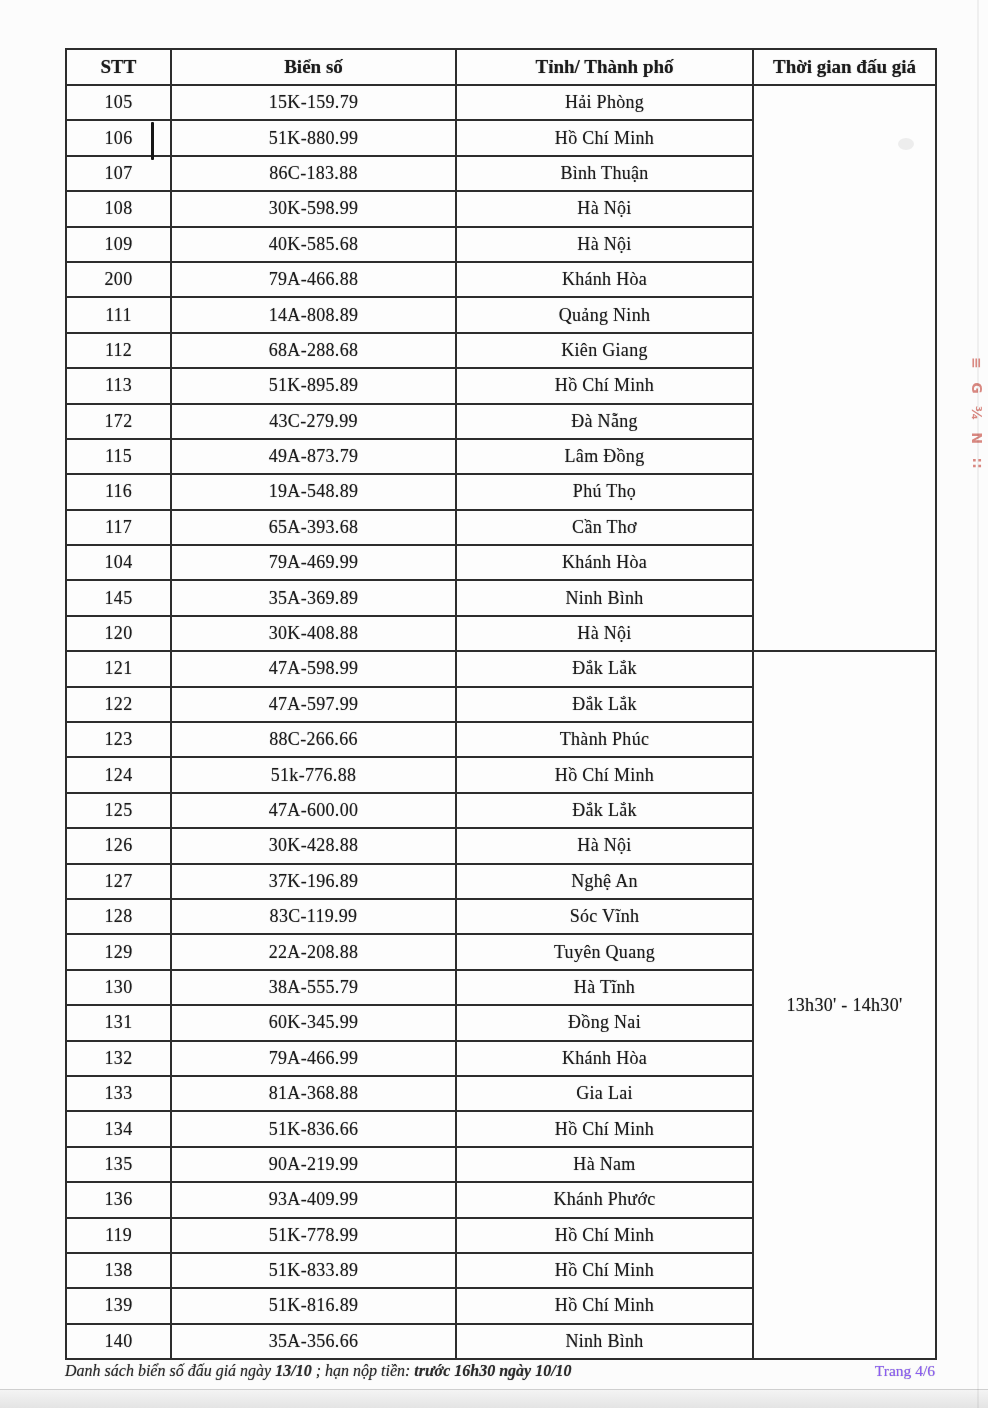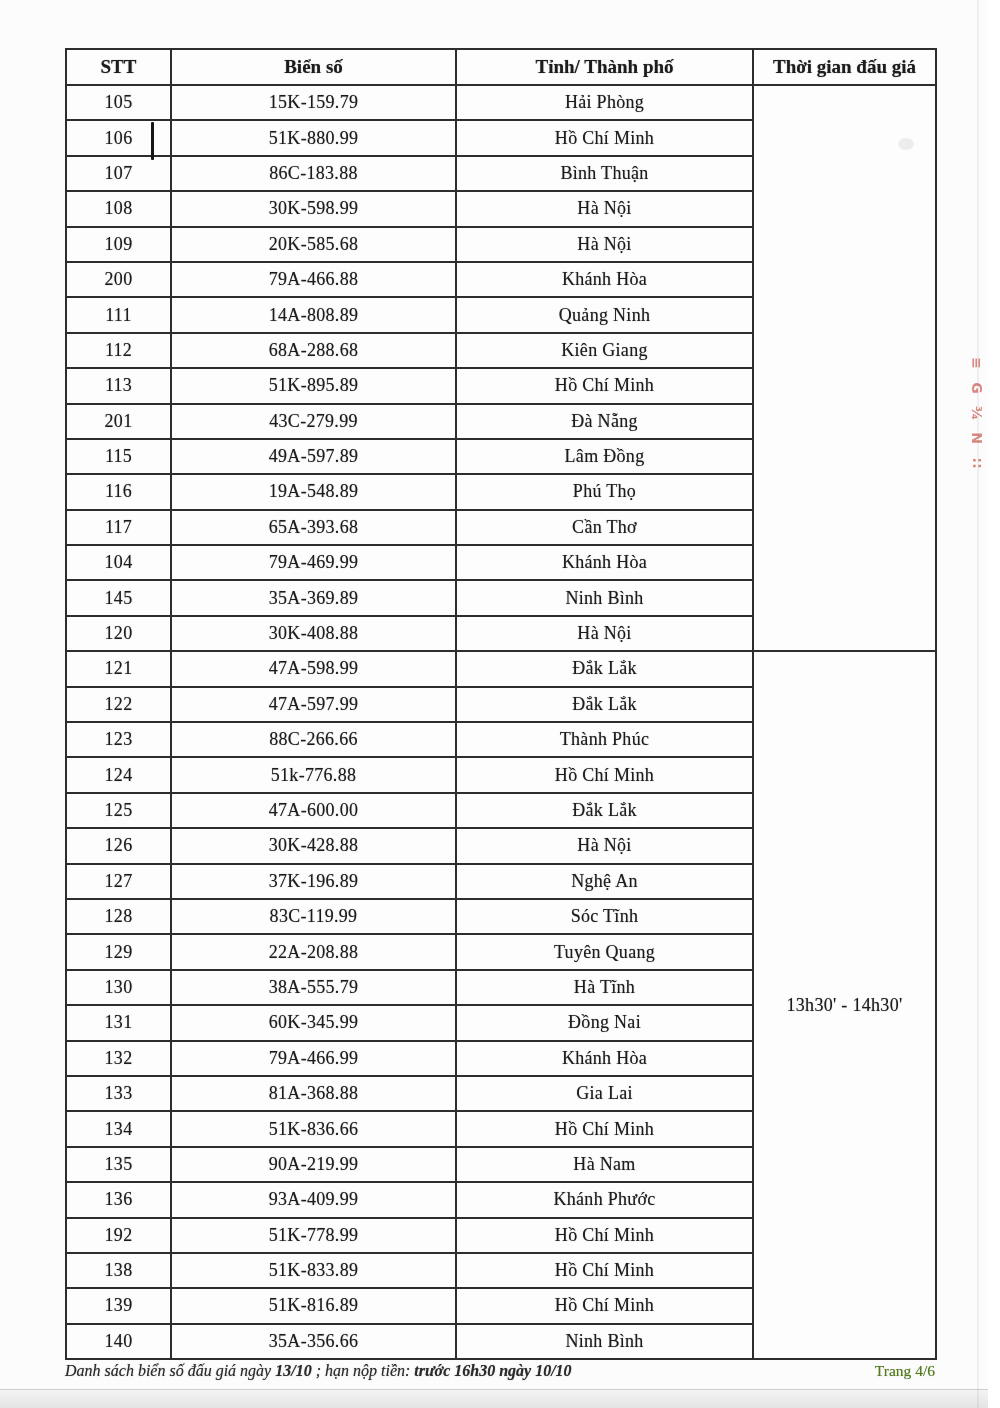--- a/index.html
+++ b/index.html
@@ -56,21 +56,21 @@
     position:absolute;left:65px;top:1362px;width:870px;
     display:flex;justify-content:space-between;align-items:baseline;
   }
   .footer-note{
     font-style:italic;font-size:16px;color:#2b2b2b;
     text-shadow:0 0 1px rgba(40,40,40,0.55);
     white-space:nowrap;
   }
   .footer-note .b{font-weight:bold;font-family:Liberation Serif, serif;}
   .page-number{
-    font-size:15.5px;color:#4d7c0f;
+    font-size:15.5px;color:#8b5cf6;
     text-shadow:0 0 1px rgba(40,40,40,0.4);
   }
   .bottom-band{
     position:absolute;left:0;top:1389px;width:1000px;height:19px;
     background:linear-gradient(180deg,#f4f4f4,#e3e3e3);
     border-top:1px solid #cfcfcf;
   }
 </style>
 </head>
 <body>
@@ -109,21 +109,21 @@
           <td>86C-183.88</td>
           <td>Bình Thuận</td>
         </tr>
         <tr>
           <td>108</td>
           <td>30K-598.99</td>
           <td>Hà Nội</td>
         </tr>
         <tr>
           <td>109</td>
-          <td>20K-585.68</td>
+          <td>40K-585.68</td>
           <td>Hà Nội</td>
         </tr>
         <tr>
           <td>200</td>
           <td>79A-466.88</td>
           <td>Khánh Hòa</td>
         </tr>
         <tr>
           <td>111</td>
           <td>14A-808.89</td>
@@ -133,27 +133,27 @@
           <td>112</td>
           <td>68A-288.68</td>
           <td>Kiên Giang</td>
         </tr>
         <tr>
           <td>113</td>
           <td>51K-895.89</td>
           <td>Hồ Chí Minh</td>
         </tr>
         <tr>
-          <td>201</td>
+          <td>172</td>
           <td>43C-279.99</td>
           <td>Đà Nẵng</td>
         </tr>
         <tr>
           <td>115</td>
-          <td>49A-597.89</td>
+          <td>49A-873.79</td>
           <td>Lâm Đồng</td>
         </tr>
         <tr>
           <td>116</td>
           <td>19A-548.89</td>
           <td>Phú Thọ</td>
         </tr>
         <tr>
           <td>117</td>
           <td>65A-393.68</td>
@@ -206,21 +206,21 @@
           <td>Hà Nội</td>
         </tr>
         <tr>
           <td>127</td>
           <td>37K-196.89</td>
           <td>Nghệ An</td>
         </tr>
         <tr>
           <td>128</td>
           <td>83C-119.99</td>
-          <td>Sóc Tĩnh</td>
+          <td>Sóc Vĩnh</td>
         </tr>
         <tr>
           <td>129</td>
           <td>22A-208.88</td>
           <td>Tuyên Quang</td>
         </tr>
         <tr>
           <td>130</td>
           <td>38A-555.79</td>
           <td>Hà Tĩnh</td>
@@ -249,21 +249,21 @@
           <td>135</td>
           <td>90A-219.99</td>
           <td>Hà Nam</td>
         </tr>
         <tr>
           <td>136</td>
           <td>93A-409.99</td>
           <td>Khánh Phước</td>
         </tr>
         <tr>
-          <td>192</td>
+          <td>119</td>
           <td>51K-778.99</td>
           <td>Hồ Chí Minh</td>
         </tr>
         <tr>
           <td>138</td>
           <td>51K-833.89</td>
           <td>Hồ Chí Minh</td>
         </tr>
         <tr>
           <td>139</td>

